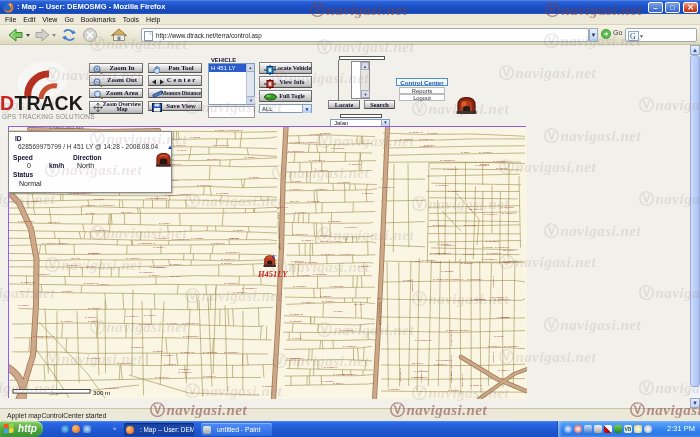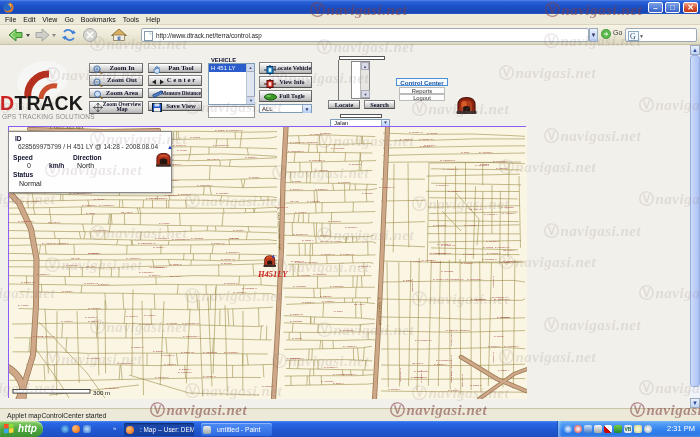--- a/index.html
+++ b/index.html
@@ -39,20 +39,21 @@
 #tray{position:absolute;right:0;top:0;width:143px;height:16px;background:linear-gradient(#5fa8f8,#2f80ef 60%,#2a74e0);border-left:1px solid #1a50b0;box-shadow:inset 2px 0 3px rgba(255,255,255,.4);color:#fff;font-size:7.5px;line-height:16px}
 .tico{display:inline-block;width:8px;height:8px;border-radius:2px;vertical-align:middle;margin-right:2px}
 </style></head><body>
 
 <div id="titlebar">
  <svg class="abs" style="left:3px;top:1.5px" width="11" height="11" viewBox="0 0 11 11">
       <circle cx="5.5" cy="5.5" r="5.2" fill="#2567c4"></circle>
       <path d="M5.5 .6 A4.9 4.9 0 1 1 .7 6.5 A4 4 0 0 0 8 3 A5 5 0 0 0 5.5 .6Z" fill="#e87722"></path>
       <path d="M4 2 Q7.5 2.5 7 6 Q9 4 7.8 1.8Z" fill="#ffb357"></path>
     </svg>
+ <span class="ttxt">: Map -- User: DEMOSMG - Mozilla Firefox</span>
  <div class="winbtn" style="right:37px;background:linear-gradient(#7aa0e8,#3a64c8)">–</div>
  <div class="winbtn" style="right:20px;background:linear-gradient(#7aa0e8,#3a64c8)">□</div>
  <div class="winbtn" style="right:2px;background:linear-gradient(#f0a088,#d44e2c 60%,#c03818)">✕</div>
 </div>
 
 <div id="menubar"><span style="margin-left:5px">File</span><span>Edit</span><span>View</span><span>Go</span><span>Bookmarks</span><span>Tools</span><span>Help</span></div>
 
 <div id="navbar">
  <svg class="abs" style="left:2px;top:1px" width="136" height="18" viewBox="0 0 136 18">
   <path d="M14 3 L7 9 L14 15 L14 11.5 L20 11.5 L20 6.5 L14 6.5 Z" fill="#79c95f" stroke="#3a8a36" stroke-width="1"></path>

